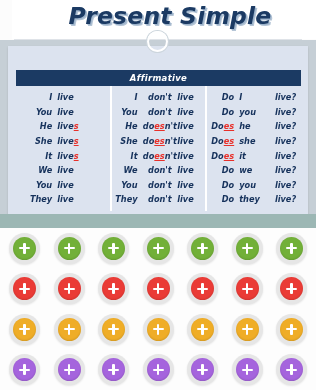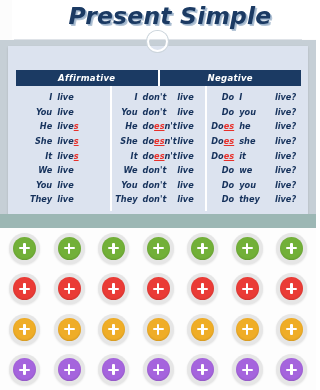--- a/index.html
+++ b/index.html
@@ -80,21 +80,21 @@
     display:flex;align-items:center;height:14.6px;
     font-size:8.2px;font-style:italic;font-weight:bold;
     color:#16325c;white-space:nowrap;
     font-family:"DejaVu Sans","Liberation Sans",sans-serif;
   }
   
   .c1 .s{width:44%;text-align:right;padding-right:5px;box-sizing:border-box;}
   .c1 .v{width:56%;text-align:left;}
   
   .c2 .s{width:33%;text-align:right;padding-right:5px;box-sizing:border-box;}
-  .c2 .a{width:37%;text-align:left;}
+  .c2 .a{width:37%;text-align:center;}
   .c2 .v{width:30%;text-align:left;}
   
   .c3 .a{width:34%;text-align:right;padding-right:5px;box-sizing:border-box;}
   .c3 .s{width:33%;text-align:left;}
   .c3 .v{width:33%;text-align:center;}
   .hl{color:#e8302a;text-decoration:underline;text-decoration-color:#e8302a;}
 
   
   .dots{
     position:absolute;left:0;top:228px;width:316px;height:162px;
@@ -131,21 +131,20 @@
   <div class="title-rule"></div>
   <div class="hero-circle"></div>
 
   <div class="slab"></div>
   <div class="slab-inner"></div>
   <div class="teal-band"></div>
 
   <div class="table">
     <div class="thead">
       <div class="th">Affirmative</div>
-      <div class="th sep">Negative</div>
     </div>
     <div class="tbody">
       <div class="col c1" id="col-aff">
           <div class="row">
             <div class="s">I</div>
             <div class="v"><span>live</span></div>
           </div>
           <div class="row">
             <div class="s">You</div>
             <div class="v"><span>live</span></div>

